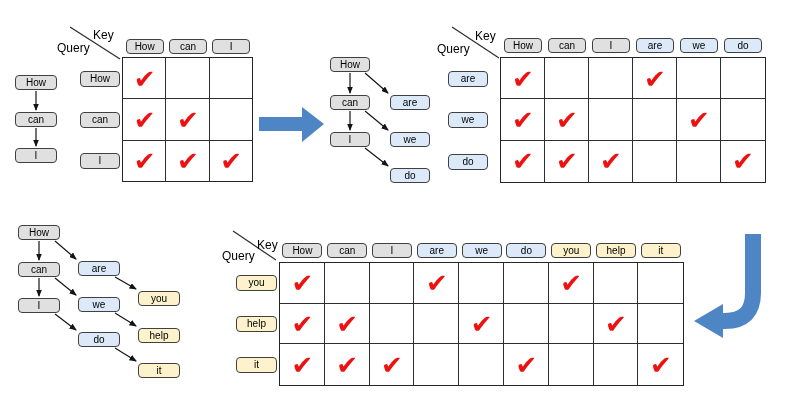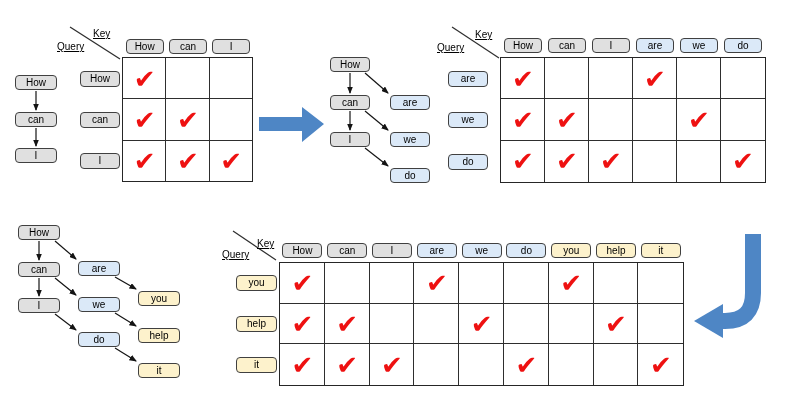--- a/index.html
+++ b/index.html
@@ -6,21 +6,21 @@
   body{width:788px;height:402px;font-family:"Liberation Sans",sans-serif;}
   #canvas{position:relative;width:788px;height:402px;background:#ffffff;overflow:hidden;}
   .tok{position:absolute;display:flex;align-items:center;justify-content:center;
        border:1.2px solid #404040;border-radius:4px;font-size:10px;color:#000;
        box-sizing:border-box;z-index:3;line-height:1;}
   .tok.heavy{border-width:1.6px;}
   .grid{position:absolute;border:1.5px solid #262626;box-sizing:content-box;background:#ffffff;z-index:1;}
   .gline{position:absolute;background:#2e2e2e;}
   .check{position:absolute;display:flex;align-items:center;justify-content:center;
          z-index:2;font-family:"DejaVu Sans",sans-serif;font-weight:bold;font-size:26px;}
-  .axis{position:absolute;font-size:10px;color:#000;z-index:2;white-space:nowrap;text-decoration:underline;}
+  .axis{position:absolute;font-size:12px;color:#000;z-index:2;white-space:nowrap;}
   #overlay{position:absolute;left:0;top:0;width:788px;height:402px;z-index:2;pointer-events:none;}
 </style>
 </head>
 <body>
 
 <div id="canvas">
   <svg id="overlay" viewBox="0 0 788 402" xmlns="http://www.w3.org/2000/svg">
     <defs>
       <marker id="ah" markerUnits="userSpaceOnUse" markerWidth="8" markerHeight="6" refX="6.5" refY="3" orient="auto">
         <path d="M0,0 L7.5,3 L0,6 Z" fill="#141414"></path>

